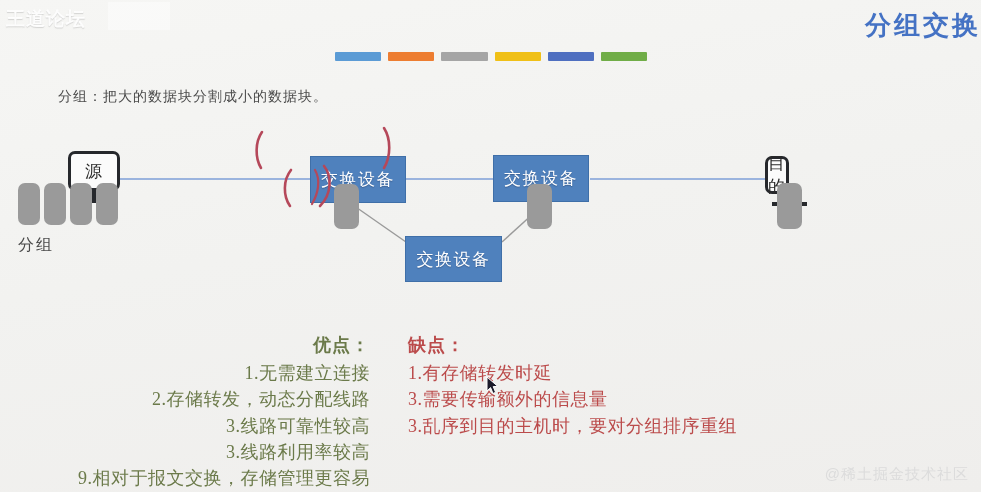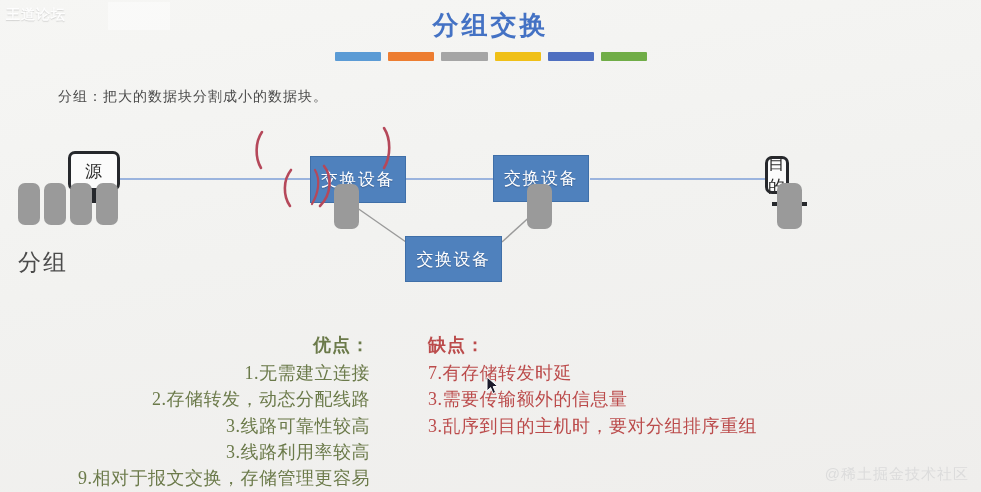--- a/index.html
+++ b/index.html
@@ -15,42 +15,42 @@
   #slide {
     position: absolute; inset: 0;
     background: linear-gradient(170deg, #f6f6f4 0%, #f2f2f0 45%, #efeeec 100%);
   }
 
   
   .wm-tl {
     position: absolute; left: 6px; top: 6px;
     font-family: "Liberation Sans", sans-serif;
     font-weight: bold;
-    font-size: 14px;
+    font-size: 19px;
     letter-spacing: 1px;
     color: rgba(255,255,255,0.92);
     text-shadow: 0 1px 1px rgba(150,150,150,0.35);
   }
   .wm-tl2 {
     position: absolute; left: 108px; top: 2px;
     width: 62px; height: 28px;
     background: rgba(255,255,255,0.45);
   }
   .wm-br {
     position: absolute; right: 12px; bottom: 8px;
     font-family: "Liberation Sans", sans-serif;
     font-size: 15px;
     color: #dcdcdc;
     letter-spacing: 1px;
   }
 
   
   .title {
     position: absolute; left: 0; right: 0; top: 8px;
-    text-align: center;
+    text-align: right;
     font-family: "Liberation Serif", serif;
     font-weight: bold;
     font-size: 26px;
     letter-spacing: 3px;
     color: #4472c4;
   }
   .colorbar {
     position: absolute; left: 335px; top: 52px;
     width: 312px; height: 9px;
     display: flex; gap: 7px;
@@ -108,40 +108,40 @@
   }
 
   
   .pkt {
     position: absolute;
     background: #9a9a9a;
     border-radius: 7px;
   }
 
   .lbl-fenzu {
-    position: absolute; left: 18px; top: 247px;
-    font-size: 23px; color: #4b4b4b; letter-spacing: 2px;
+    position: absolute; left: 18px; top: 235px;
+    font-size: 16px; color: #4b4b4b; letter-spacing: 2px;
   }
 
   
   .ann { position: absolute; }
 
   
   .listbox { position: absolute; }
   .listbox .head {
     font-size: 18px; font-weight: bold; letter-spacing: 1px;
     margin-bottom: 3px;
   }
   .listbox .row {
     font-size: 18px; font-weight: normal; letter-spacing: 0.5px;
     line-height: 1.46;
     white-space: nowrap;
   }
   .pros { left: 78px; top: 333px; color: #6b7a4a; text-align: right; }
-  .cons { left: 428px; top: 333px; color: #bb4b4b; }
+  .cons { left: 408px; top: 333px; color: #bb4b4b; }
   .pros .head { color: #6b7a4a; }
   .cons .head { color: #bb4b4b; }
 
   
   .cursor { position: absolute; left: 486px; top: 376px; }
 </style>
 </head>
 <body>
 
 <div id="slide">
@@ -217,21 +217,21 @@
     <div class="head">优点：</div>
     <div class="row">1.无需建立连接</div>
     <div class="row">2.存储转发，动态分配线路</div>
     <div class="row">3.线路可靠性较高</div>
     <div class="row">3.线路利用率较高</div>
     <div class="row">9.相对于报文交换，存储管理更容易</div>
   </div>
 
   <div class="listbox cons">
     <div class="head">缺点：</div>
-    <div class="row">7.有存储转发时延</div>
+    <div class="row">1.有存储转发时延</div>
     <div class="row">3.需要传输额外的信息量</div>
     <div class="row">3.乱序到目的主机时，要对分组排序重组</div>
   </div>
 
   <svg class="cursor" width="13" height="19" viewBox="0 0 13 19">
     <path d="M1 1 L1 15 L4.6 11.6 L7 17.5 L9.6 16.3 L7.2 10.6 L11.8 10.4 Z" fill="#1b1b2b" stroke="#ffffff" stroke-width="1"></path>
   </svg>
 
 </div>
 

